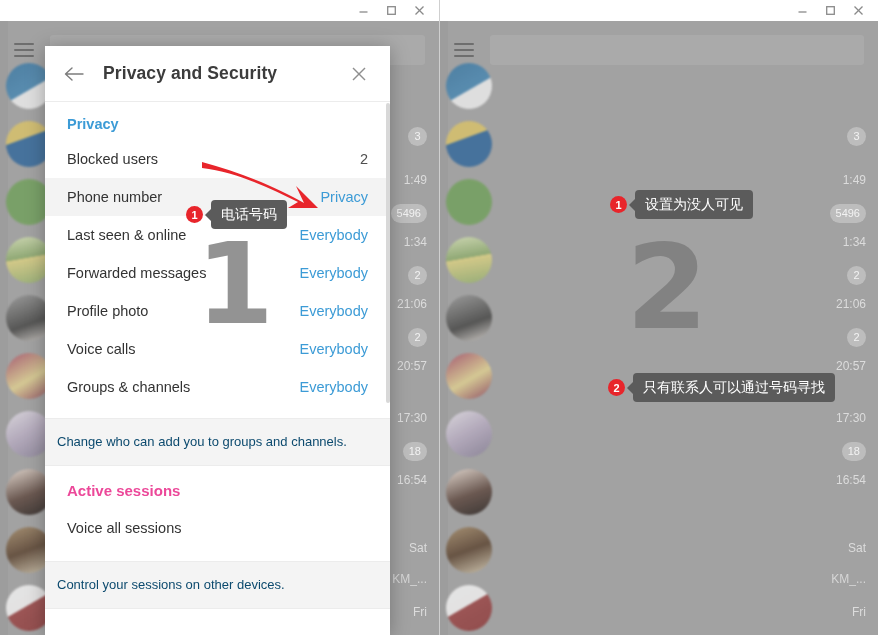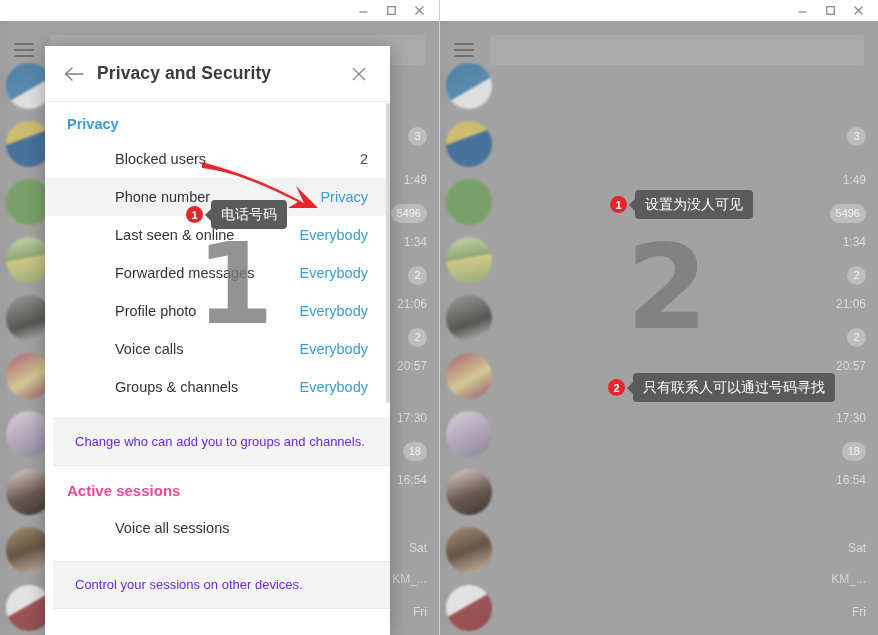--- a/index.html
+++ b/index.html
@@ -112,47 +112,46 @@
     padding: 0 16px 0 14px;
   }
   .head-back, .head-close {
     width: 30px; height: 30px;
     display: flex; align-items: center; justify-content: center;
     color: #7c7c7c; cursor: pointer;
   }
   .head-title {
     flex: 1;
     font-size: 17.5px; font-weight: bold; color: #3c3c3c;
-    margin-left: 8px; letter-spacing: .1px;
+    margin-left: 14px; letter-spacing: .1px;
   }
 
   
   .sec { background: #fff; }
   .sec-title {
     color: #3c9bd6; font-size: 14.5px; font-weight: bold;
     padding: 14px 22px 8px 22px;
   }
   .row {
     display: flex; align-items: center;
     height: 38px; padding: 0 22px;
     font-size: 14.5px; color: #333;
     cursor: pointer;
   }
   .row.hl { background: #f3f3f3; }
-  .row-label { white-space: nowrap; margin-left: 48px; }
+  .row-label { white-space: nowrap; }
   .row-spacer { flex: 1; }
   .row-value { color: #3c9bd6; }
   .row-value.plain { color: #4f4f4f; }
   .hint {
     background: #f4f4f4;
     border-top: 1px solid #ececec;
     border-bottom: 1px solid #ececec;
-    color: #6d28d9; font-size: 13px;
-    padding: 15px 22px 16px 22px;
-    margin-left: 8px;
+    color: #0c4a6e; font-size: 13px;
+    padding: 15px 22px 16px 12px;
   }
   .link-row {
     padding: 16px 22px 4px 22px;
     color: #ec4899; font-size: 15px; font-weight: bold;
     cursor: pointer;
   }
 
   
   .vscroll {
     position: absolute; right: 0; top: 57px;

